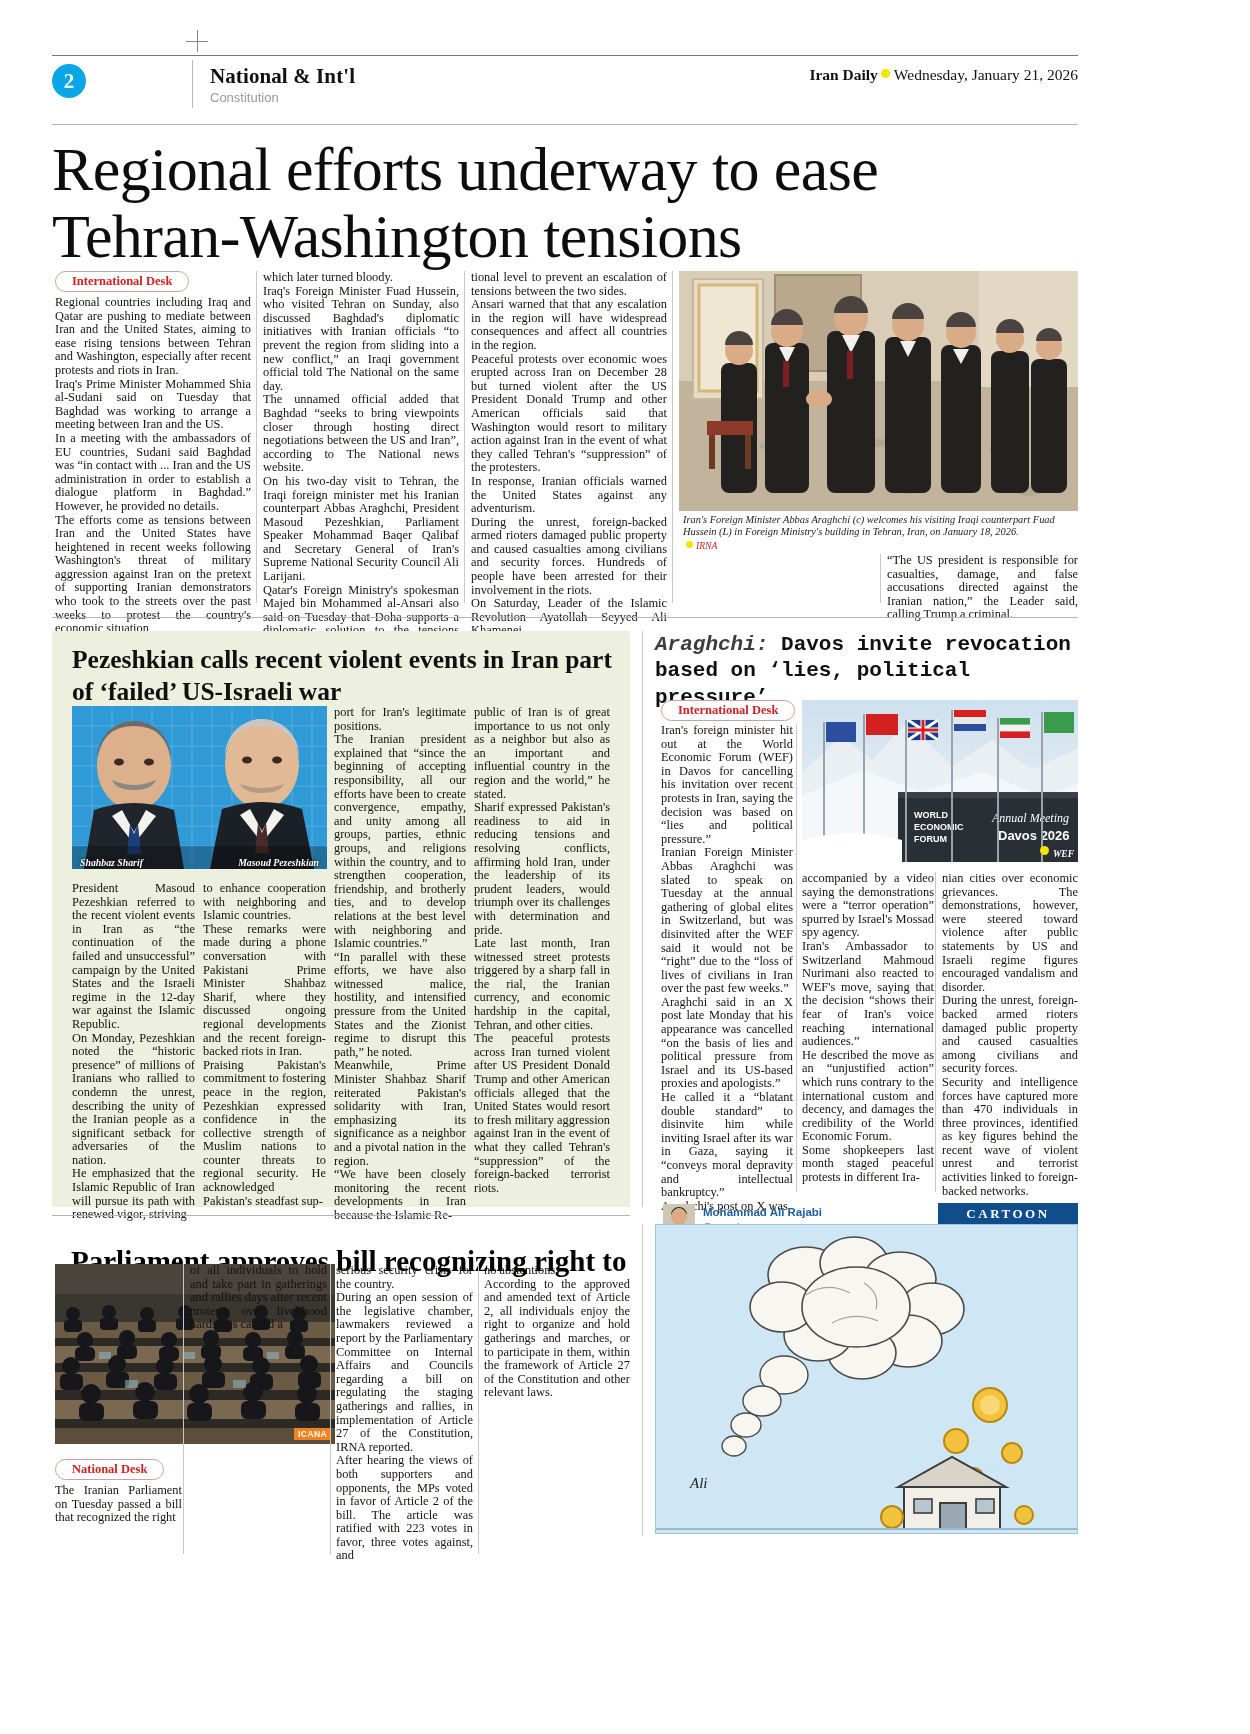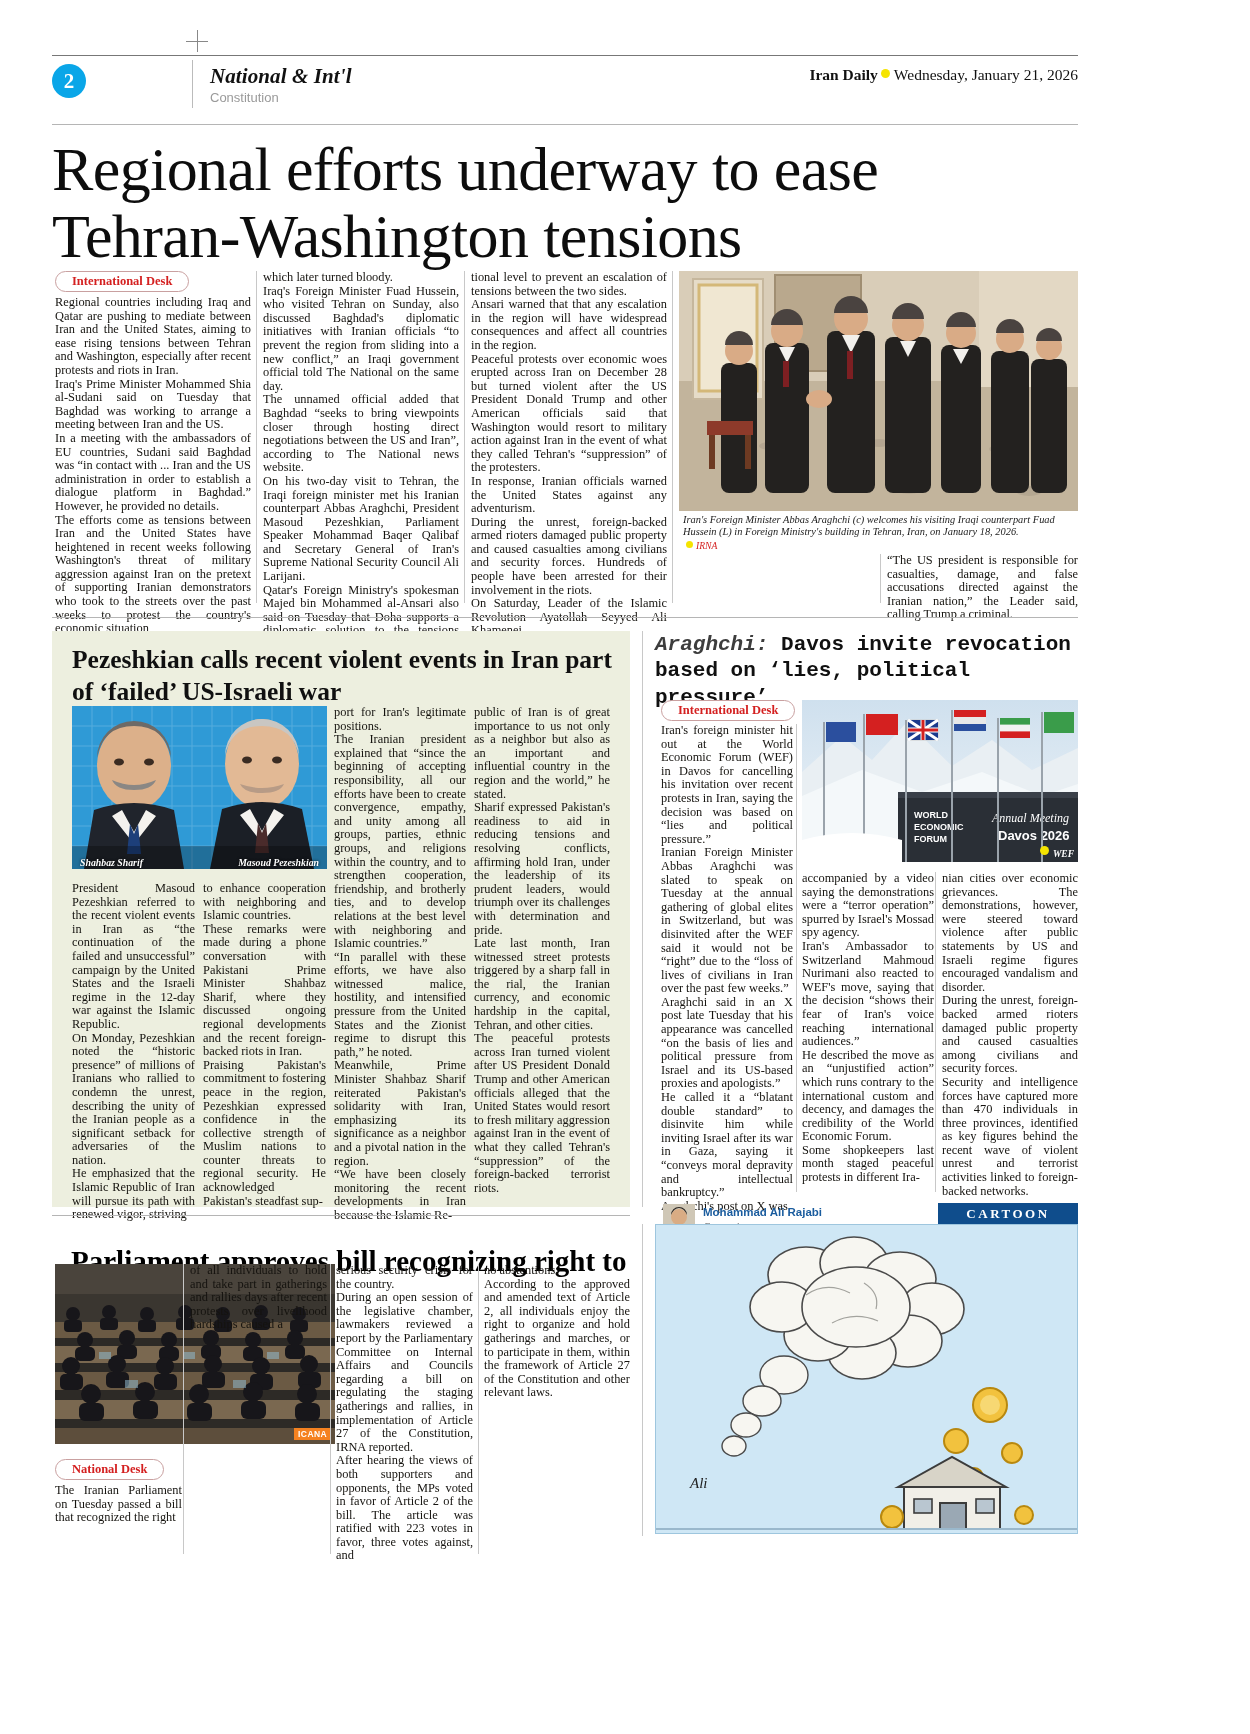--- a/index.html
+++ b/index.html
@@ -21,21 +21,21 @@
 
   
   .masthead { position:absolute; left:52px; top:55px; width:1026px; height:58px; border-top:1px solid #777; }
   .pagenum {
     position:absolute; left:0px; top:8px; width:34px; height:34px; border-radius:50%;
     background:#0aa6e8; color:#fff; font-family:"Liberation Serif", serif;
     font-weight:bold; font-size:21px; text-align:center; line-height:34px;
   }
   .sect-divider { position:absolute; left:140px; top:4px; width:1px; height:48px; background:#bbb; }
   .sect-title { position:absolute; left:158px; top:8px; font-family:"Liberation Serif", serif;
-                font-weight:bold; font-size:21px; letter-spacing:0.1px; color:#111;font-style:italic; }
+                font-weight:bold; font-size:21px; letter-spacing:0.1px; color:#111; }
   .sect-sub   { position:absolute; left:158px; top:34px; font-family:"Liberation Sans", sans-serif;
                 font-size:13px; color:#9a9a9a; }
   .brandline  { position:absolute; right:0px; top:10px; font-family:"Liberation Serif", serif;
                 font-size:15.5px; color:#111; white-space:nowrap; }
   .brandline b { font-weight:bold; }
   .dot-yellow { display:inline-block; width:9px; height:9px; border-radius:50%; background:#f5e400; margin:0 4px 0 3px; vertical-align:2px; }
 
   
   .rule-top { position:absolute; left:52px; top:124px; width:1026px; height:1px; background:#999; }
   h1.main-head {
@@ -356,21 +356,21 @@
     <span class="kicker">Araghchi:</span><span> Davos invite revocation based on ‘lies, political pressure’</span>
   </h2>
 
   <div id="a3-badge">
     <span class="desk-badge">International Desk</span>
   </div>
 
   <div class="col" id="a3-c1">
       <p>Iran's foreign minister hit out at the World Economic Forum (WEF) in Davos for cancelling his invitation over recent protests in Iran, saying the decision was based on “lies and political pressure.”</p>
       <p>Iranian Foreign Minister Abbas Araghchi was slated to speak on Tuesday at the annual gathering of global elites in Switzerland, but was disinvited after the WEF said it would not be “right” due to the “loss of lives of civilians in Iran over the past few weeks.”</p>
-      <p>Araghchi said in an X post late Tuesday that his appearance was cancelled “on the basis of lies and political pressure from Israel and its US-based proxies and apologists.”</p>
+      <p>Araghchi said in an X post late Monday that his appearance was cancelled “on the basis of lies and political pressure from Israel and its US-based proxies and apologists.”</p>
       <p>He called it a “blatant double standard” to disinvite him while inviting Israel after its war in Gaza, saying it “conveys moral depravity and intellectual bankruptcy.”</p>
       <p>Araghchi's post on X was</p>
     </div>
 
   <div class="photo" id="a3-photo">
     <svg width="276" height="162" viewBox="0 0 276 162" preserveAspectRatio="none">
       <defs>
         <linearGradient id="sky3" x1="0" y1="0" x2="0" y2="1">
           <stop offset="0" stop-color="#cfe0ee"></stop>
             <stop offset="1" stop-color="#eef4f8"></stop>

